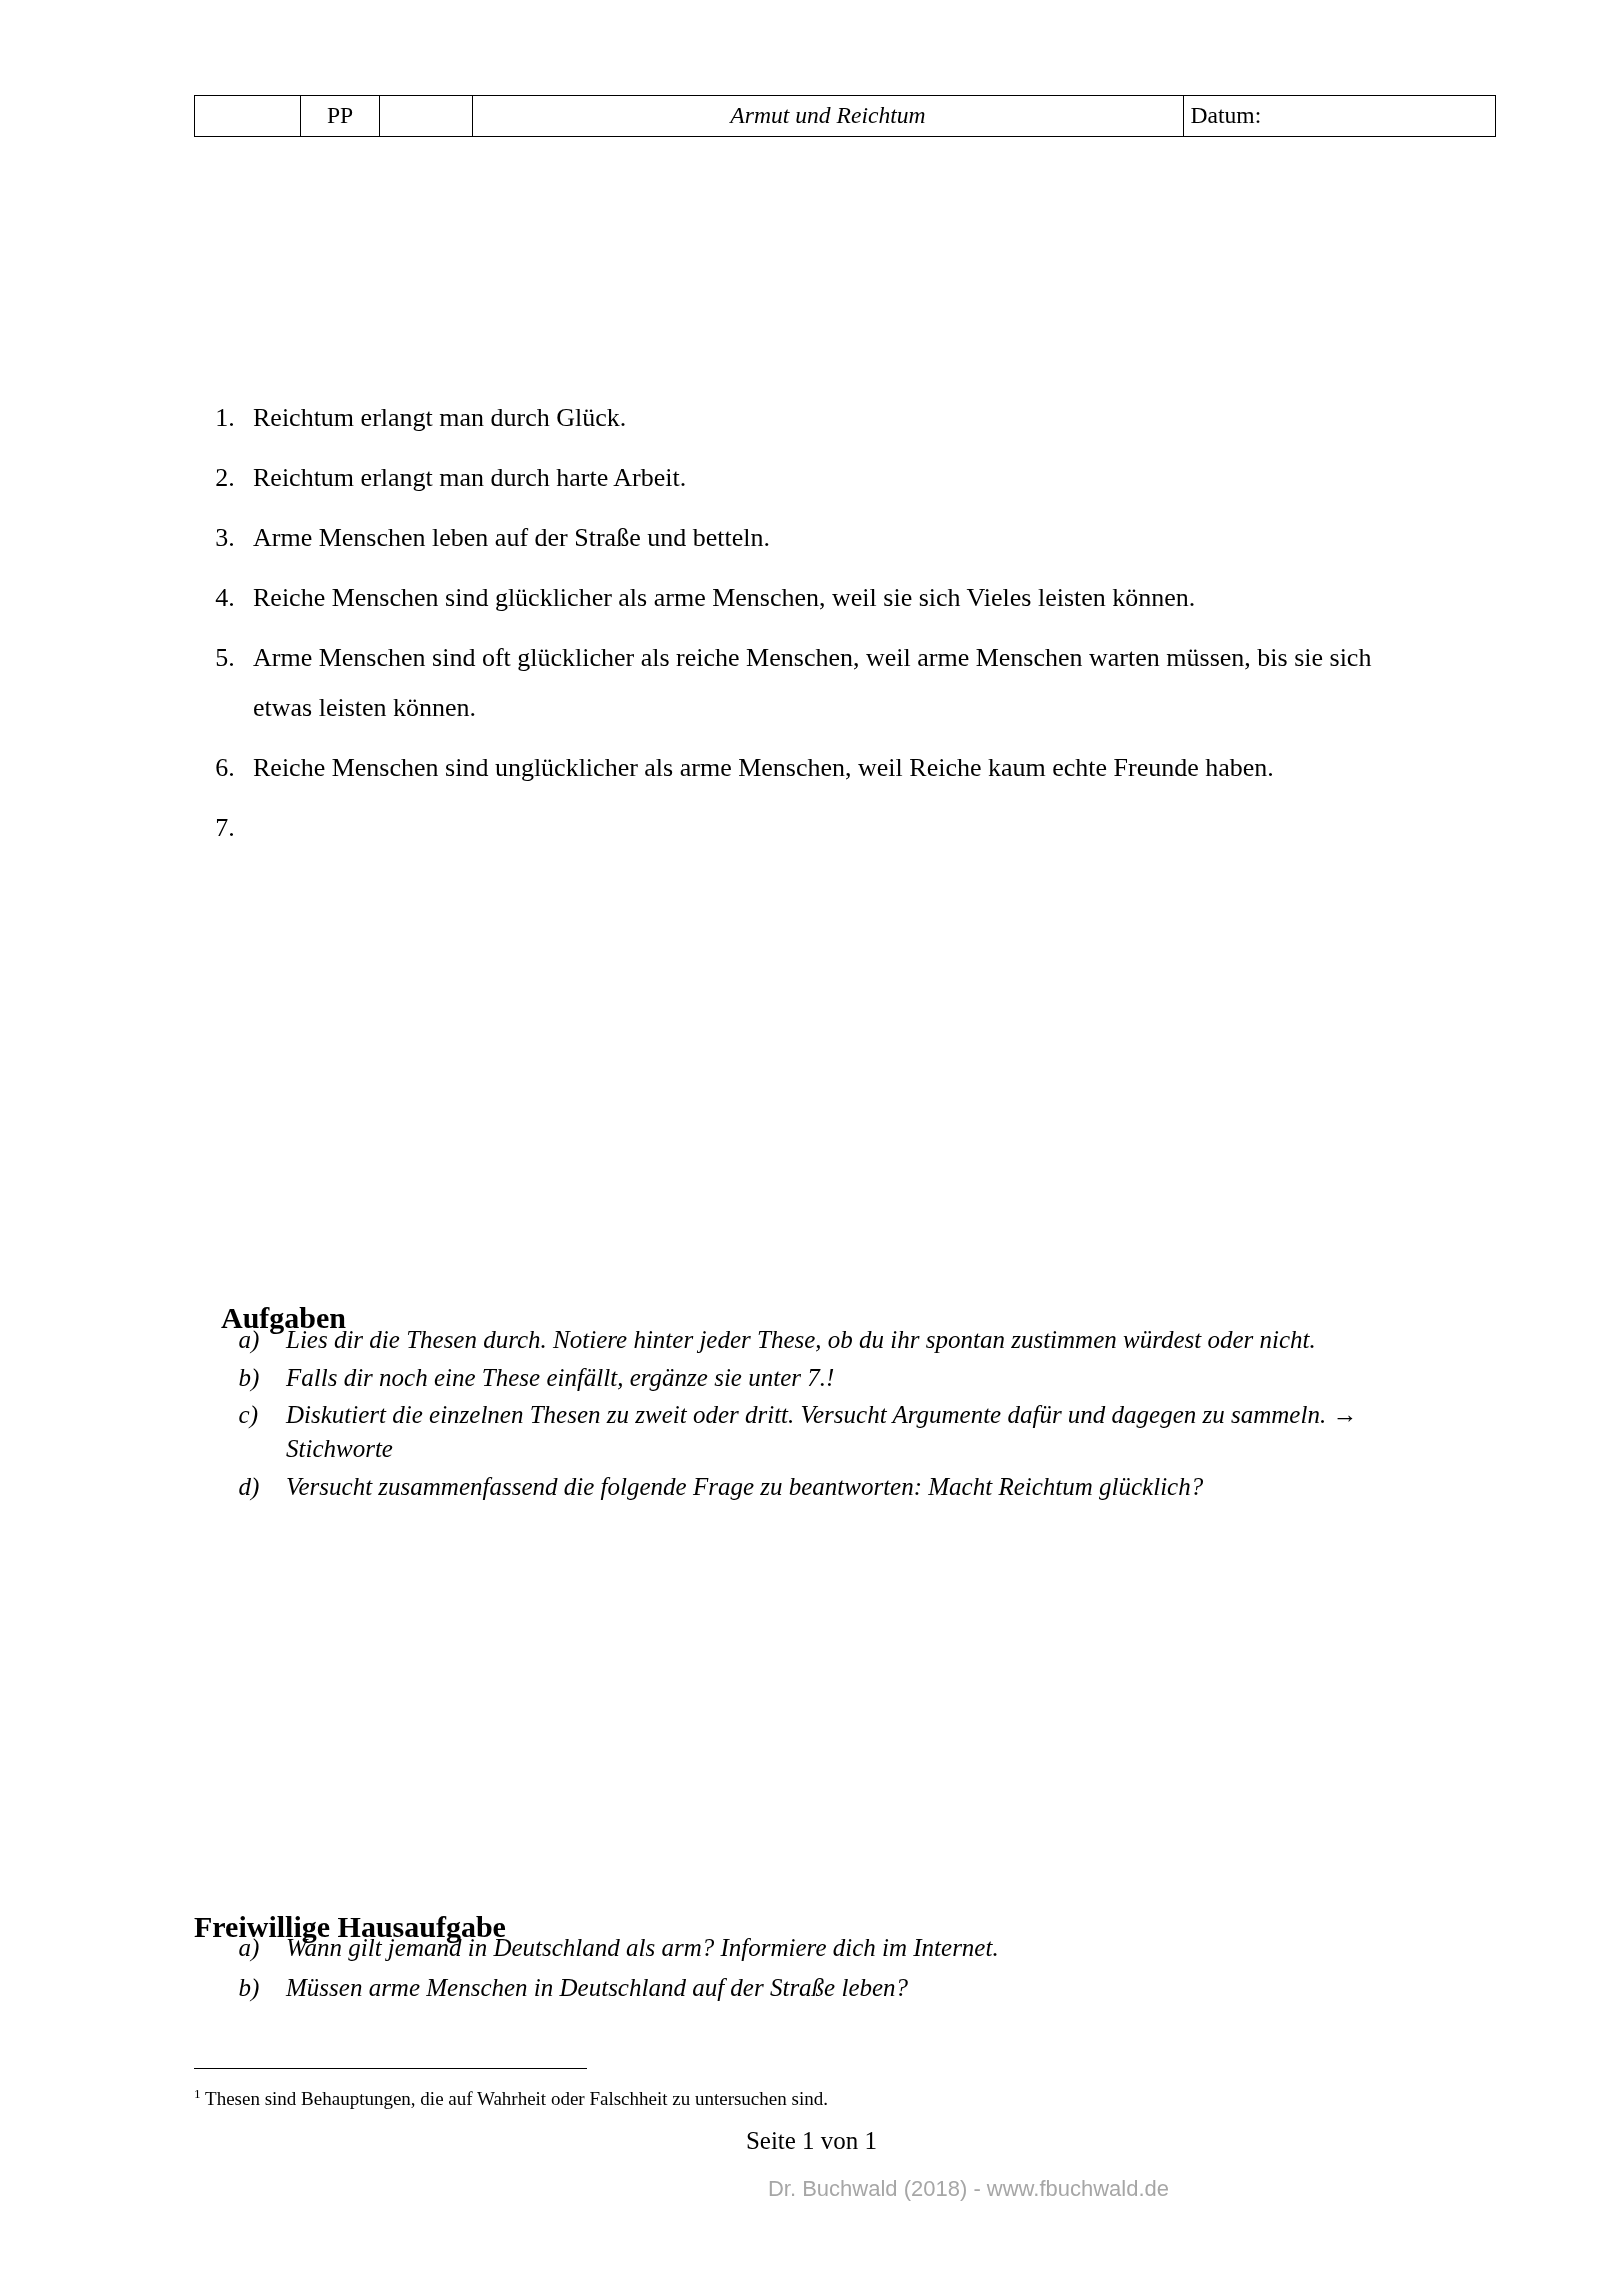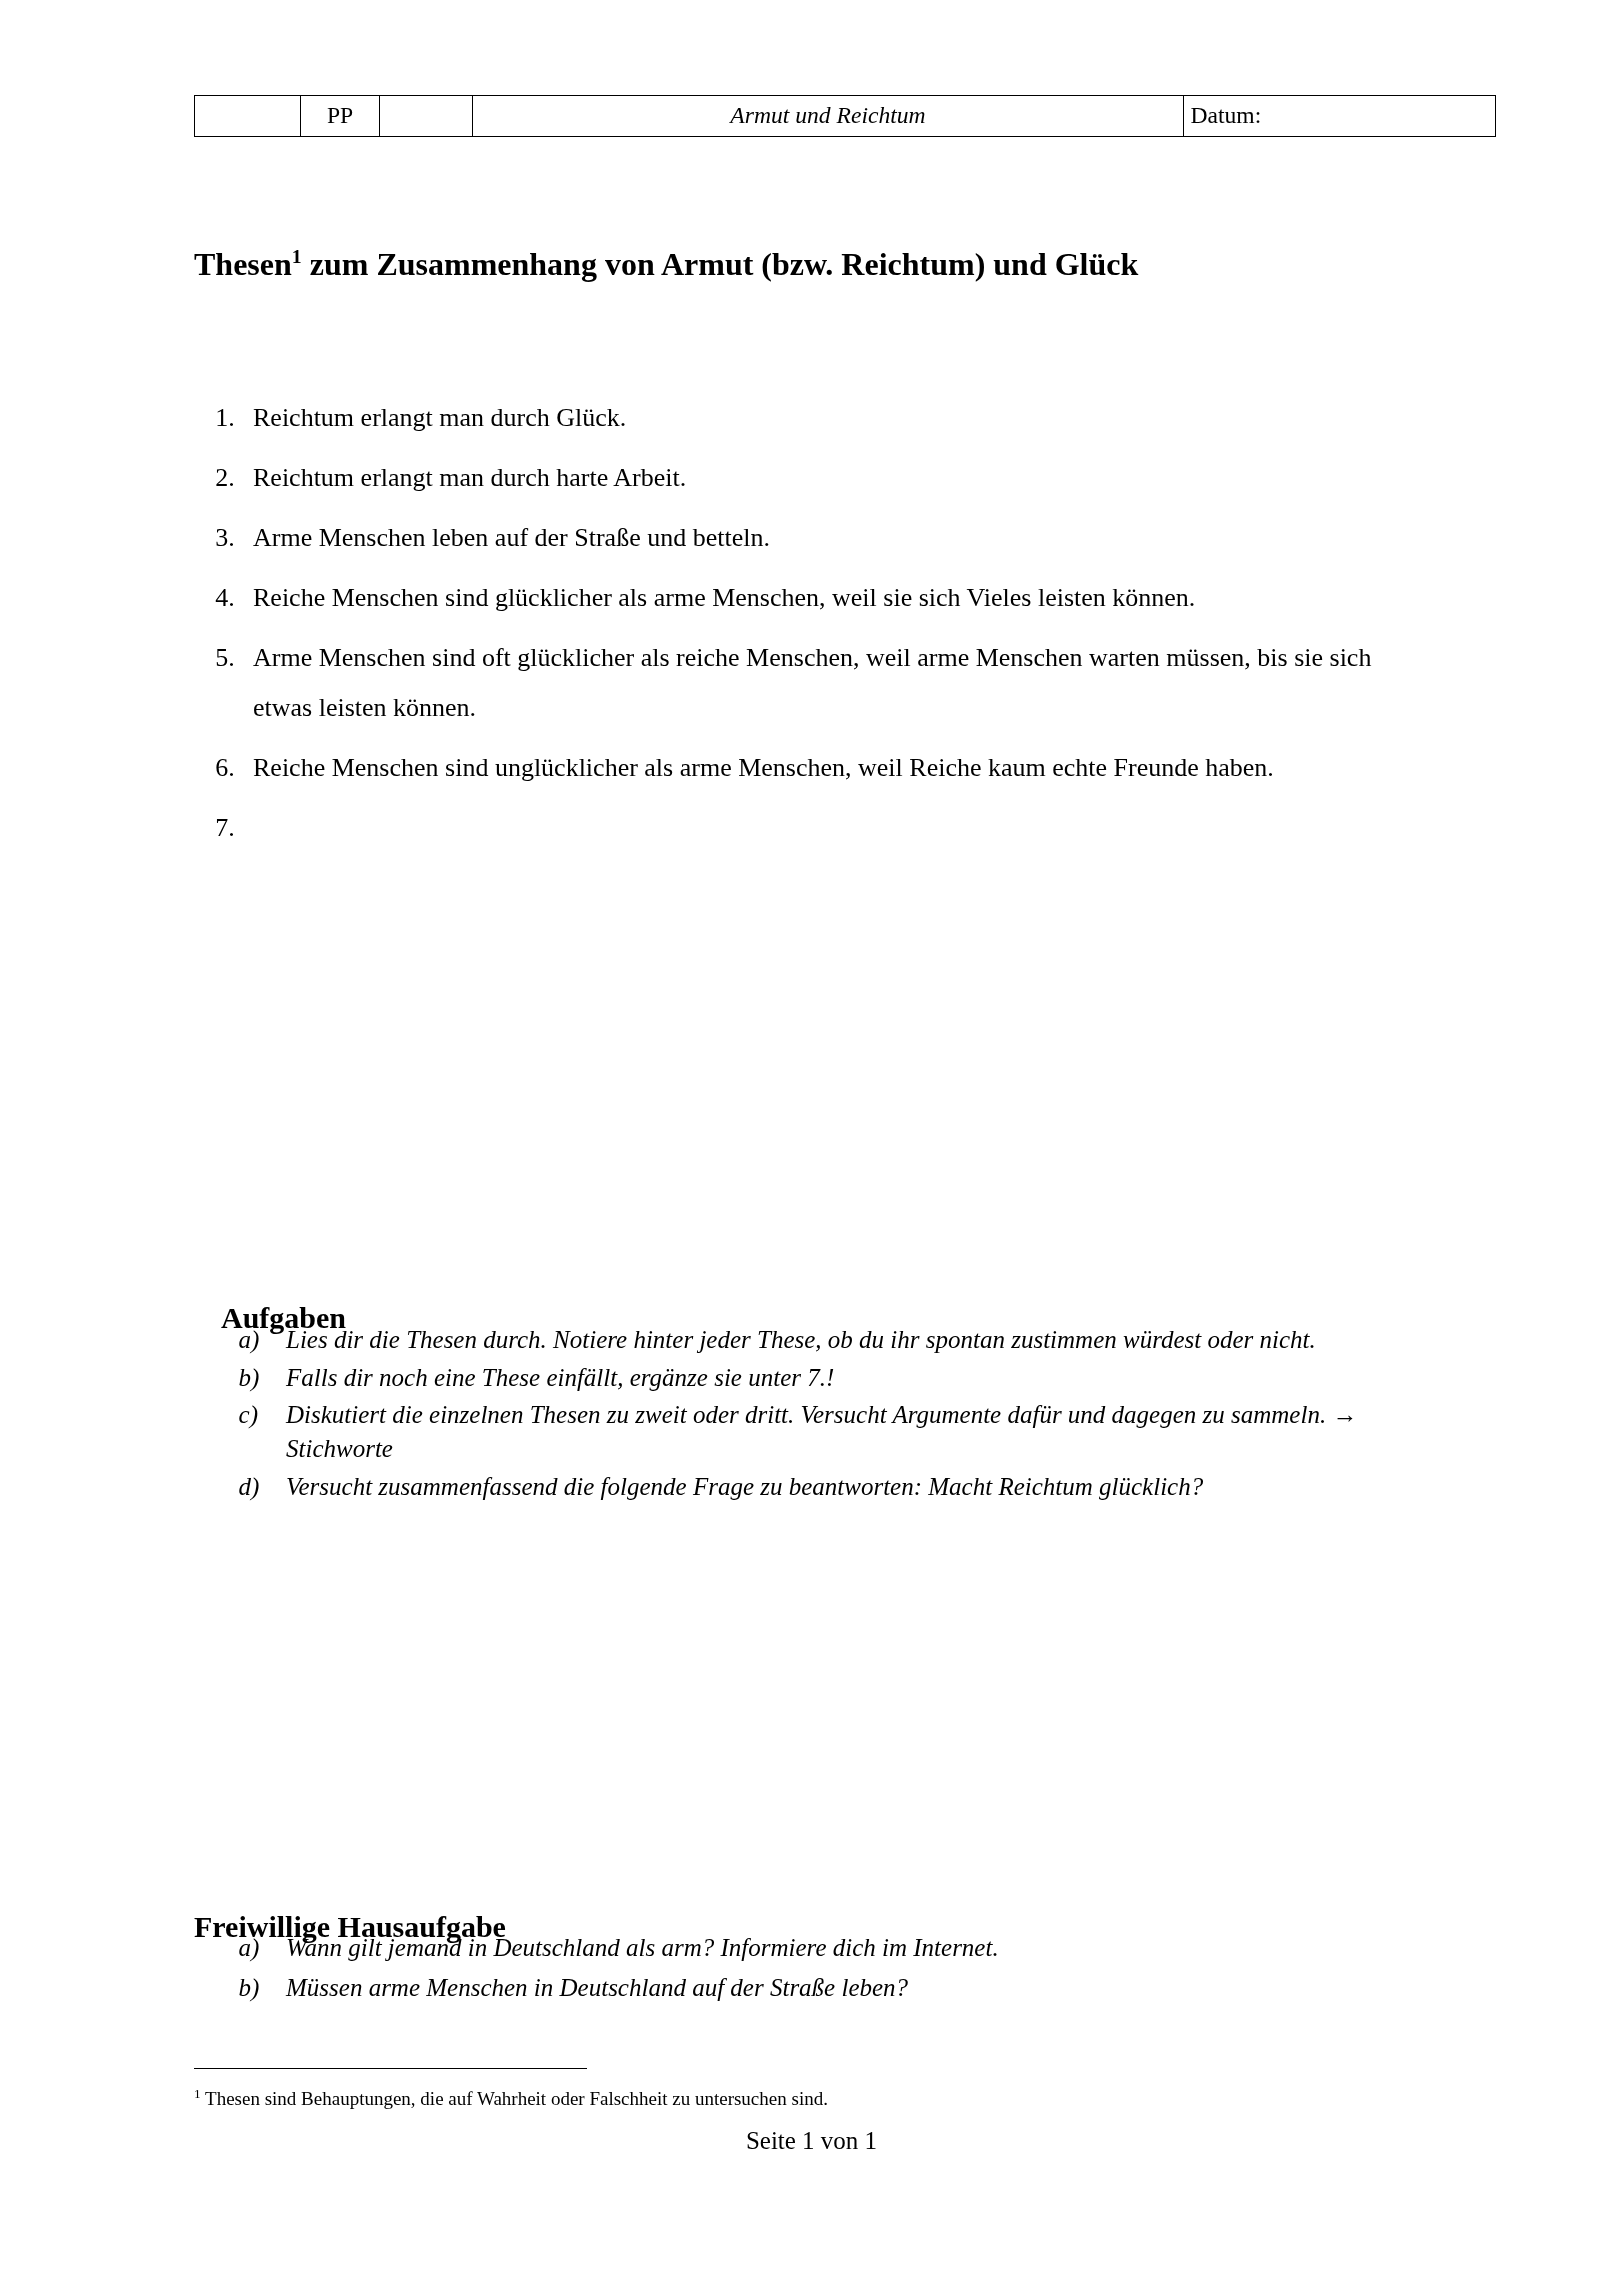--- a/index.html
+++ b/index.html
@@ -185,21 +185,20 @@
         <tr>
       <td class="hc1"></td>
       <td class="hc2">PP</td>
       <td class="hc3"></td>
       <td class="hc4">Armut und Reichtum</td>
       <td class="hc5">Datum:</td>
     </tr>
   </tbody>
     </table>
 
-  <h1 class="doc-title"><span>Thesen</span><sup>1</sup><span> zum Zusammenhang von Armut (bzw. Reichtum) und Glück</span></h1>
 
   <div class="thesis-list">
     <div class="thesis-item">
       <span class="thesis-num">1.</span>
       <span class="thesis-text">Reichtum erlangt man durch Glück.</span>
     </div>
     <div class="thesis-item">
       <span class="thesis-num">2.</span>
       <span class="thesis-text">Reichtum erlangt man durch harte Arbeit.</span>
     </div>
@@ -258,15 +257,16 @@
       <span class="task-text">Müssen arme Menschen in Deutschland auf der Straße leben?</span>
     </div>
   </div>
 
   <div class="footnote-rule"></div>
 
   <div class="footnote"><sup>1</sup><span> Thesen sind Behauptungen, die auf Wahrheit oder Falschheit zu untersuchen sind.</span></div>
 
   <div class="page-number">Seite 1 von 1</div>
 
+  <div class="credit">Dr. Buchwald (2018) - www.fbuchwald.de</div>
 
 </div>
 
 
 </body></html>

